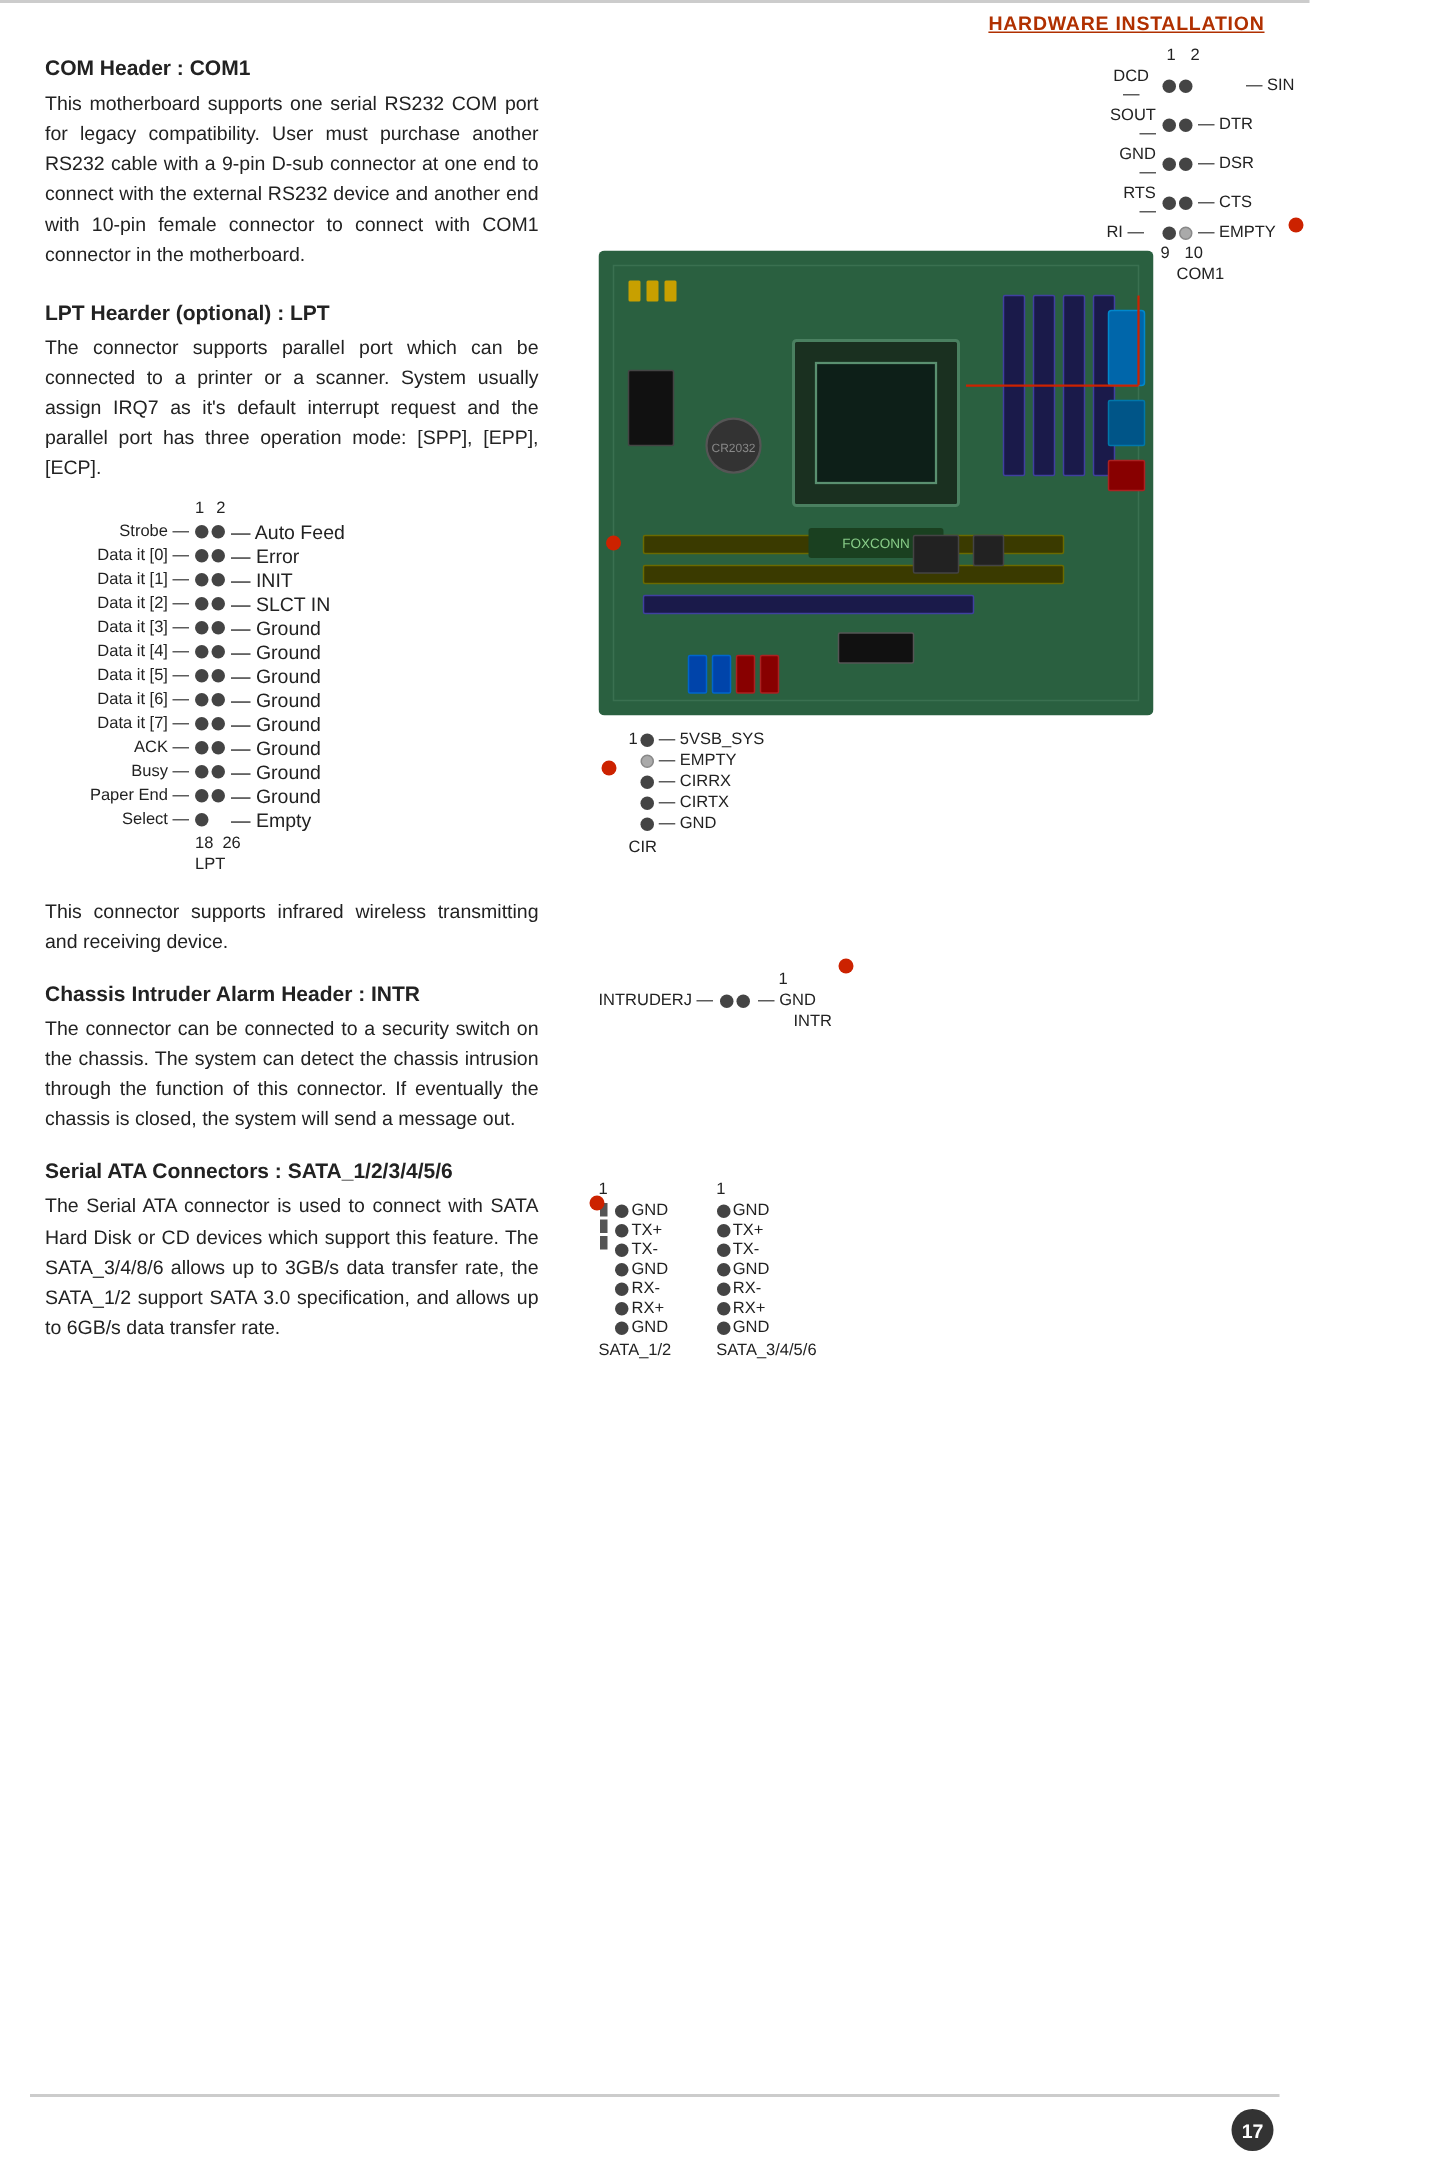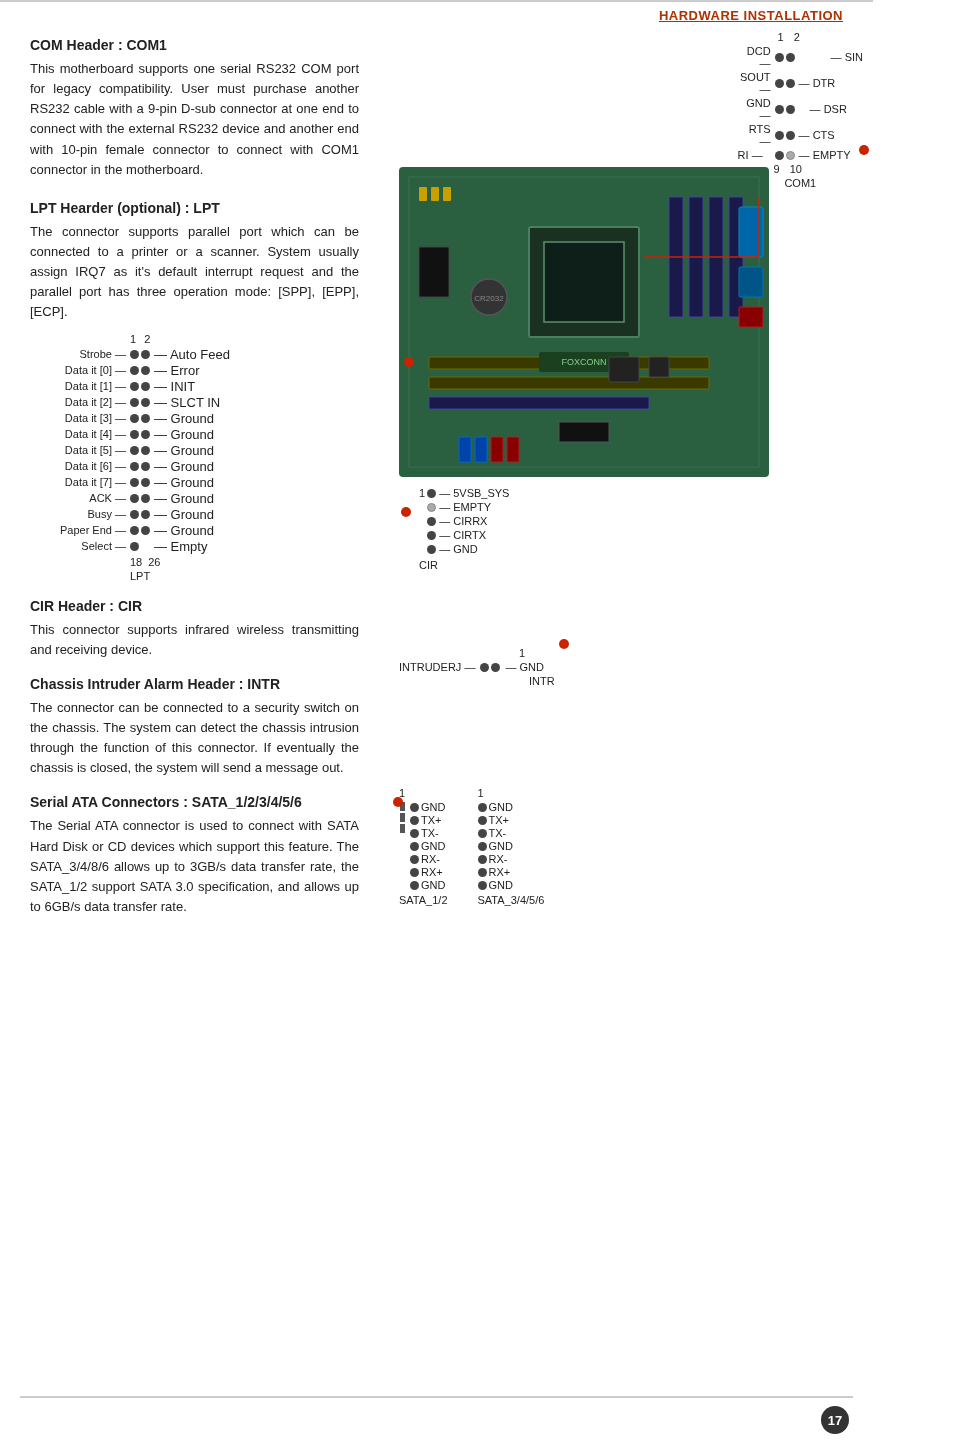--- a/index.html
+++ b/index.html
@@ -237,21 +237,20 @@
 
           <div style="display:flex; align-items:center; margin-top:2px; margin-left:80px;">
             <span style="font-size:11px; margin-right:2px;">18</span>
             <span style="font-size:11px; margin-left:4px;">26</span>
           </div>
           <div class="conn-label" style="margin-left:80px; text-align:left;">LPT</div>
         </div>
       </div>
 
       <div style="margin-top:16px;">
-        <div class="section-title">CIR Header : CIR</div>
         <div class="section-body">This connector supports infrared wireless transmitting and receiving device.</div>
       </div>
 
       <div style="margin-top:16px;">
         <div class="section-title">Chassis Intruder Alarm Header : INTR</div>
         <div class="section-body">The connector can be connected to a security switch on the chassis. The system can detect the chassis intrusion through the function of this connector. If eventually the chassis is closed, the system will send a message out.</div>
       </div>
 
       <div style="margin-top:16px;">
         <div class="section-title">Serial ATA Connectors : SATA_1/2/3/4/5/6</div>
@@ -261,36 +260,36 @@
 
     <div class="right-side">
       <div class="right-absolute">
 
         <div style="position:absolute; top:4px; right:20px; font-size:11px;">
           <div style="display:flex; align-items:center; margin-bottom:2px; margin-left:40px;">
             <span style="margin-right:10px;">1</span>
             <span>2</span>
           </div>
           <div style="display:flex; align-items:center; margin-bottom:2px;">
-            <span style="width:36px; text-align:right; padding-right:3px;">DCD —</span>
+            <span style="width:36px; text-align:center; padding-right:3px;">DCD —</span>
             <span style="display:inline-block;width:9px;height:9px;background:#444;border-radius:50%;margin:1px;"></span>
             <span style="display:inline-block;width:9px;height:9px;background:#444;border-radius:50%;margin:1px;"></span>
             <span style="padding-left:3px;margin-left:32px;">— SIN</span>
           </div>
           <div style="display:flex; align-items:center; margin-bottom:2px;">
             <span style="width:36px; text-align:right; padding-right:3px;">SOUT —</span>
             <span style="display:inline-block;width:9px;height:9px;background:#444;border-radius:50%;margin:1px;"></span>
             <span style="display:inline-block;width:9px;height:9px;background:#444;border-radius:50%;margin:1px;"></span>
             <span style="padding-left:3px;">— DTR</span>
           </div>
           <div style="display:flex; align-items:center; margin-bottom:2px;">
             <span style="width:36px; text-align:right; padding-right:3px;">GND —</span>
             <span style="display:inline-block;width:9px;height:9px;background:#444;border-radius:50%;margin:1px;"></span>
             <span style="display:inline-block;width:9px;height:9px;background:#444;border-radius:50%;margin:1px;"></span>
-            <span style="padding-left:14px;">— DSR</span>
+            <span style="padding-left:3px;">— DSR</span>
           </div>
           <div style="display:flex; align-items:center; margin-bottom:2px;">
             <span style="width:36px; text-align:right; padding-right:3px;">RTS —</span>
             <span style="display:inline-block;width:9px;height:9px;background:#444;border-radius:50%;margin:1px;"></span>
             <span style="display:inline-block;width:9px;height:9px;background:#444;border-radius:50%;margin:1px;"></span>
             <span style="padding-left:3px;">— CTS</span>
           </div>
           <div style="display:flex; align-items:center; margin-bottom:2px;">
             <span style="width:36px; text-align:left; padding-right:3px;">RI —</span>
             <span style="display:inline-block;width:9px;height:9px;background:#444;border-radius:50%;margin:1px;"></span>

